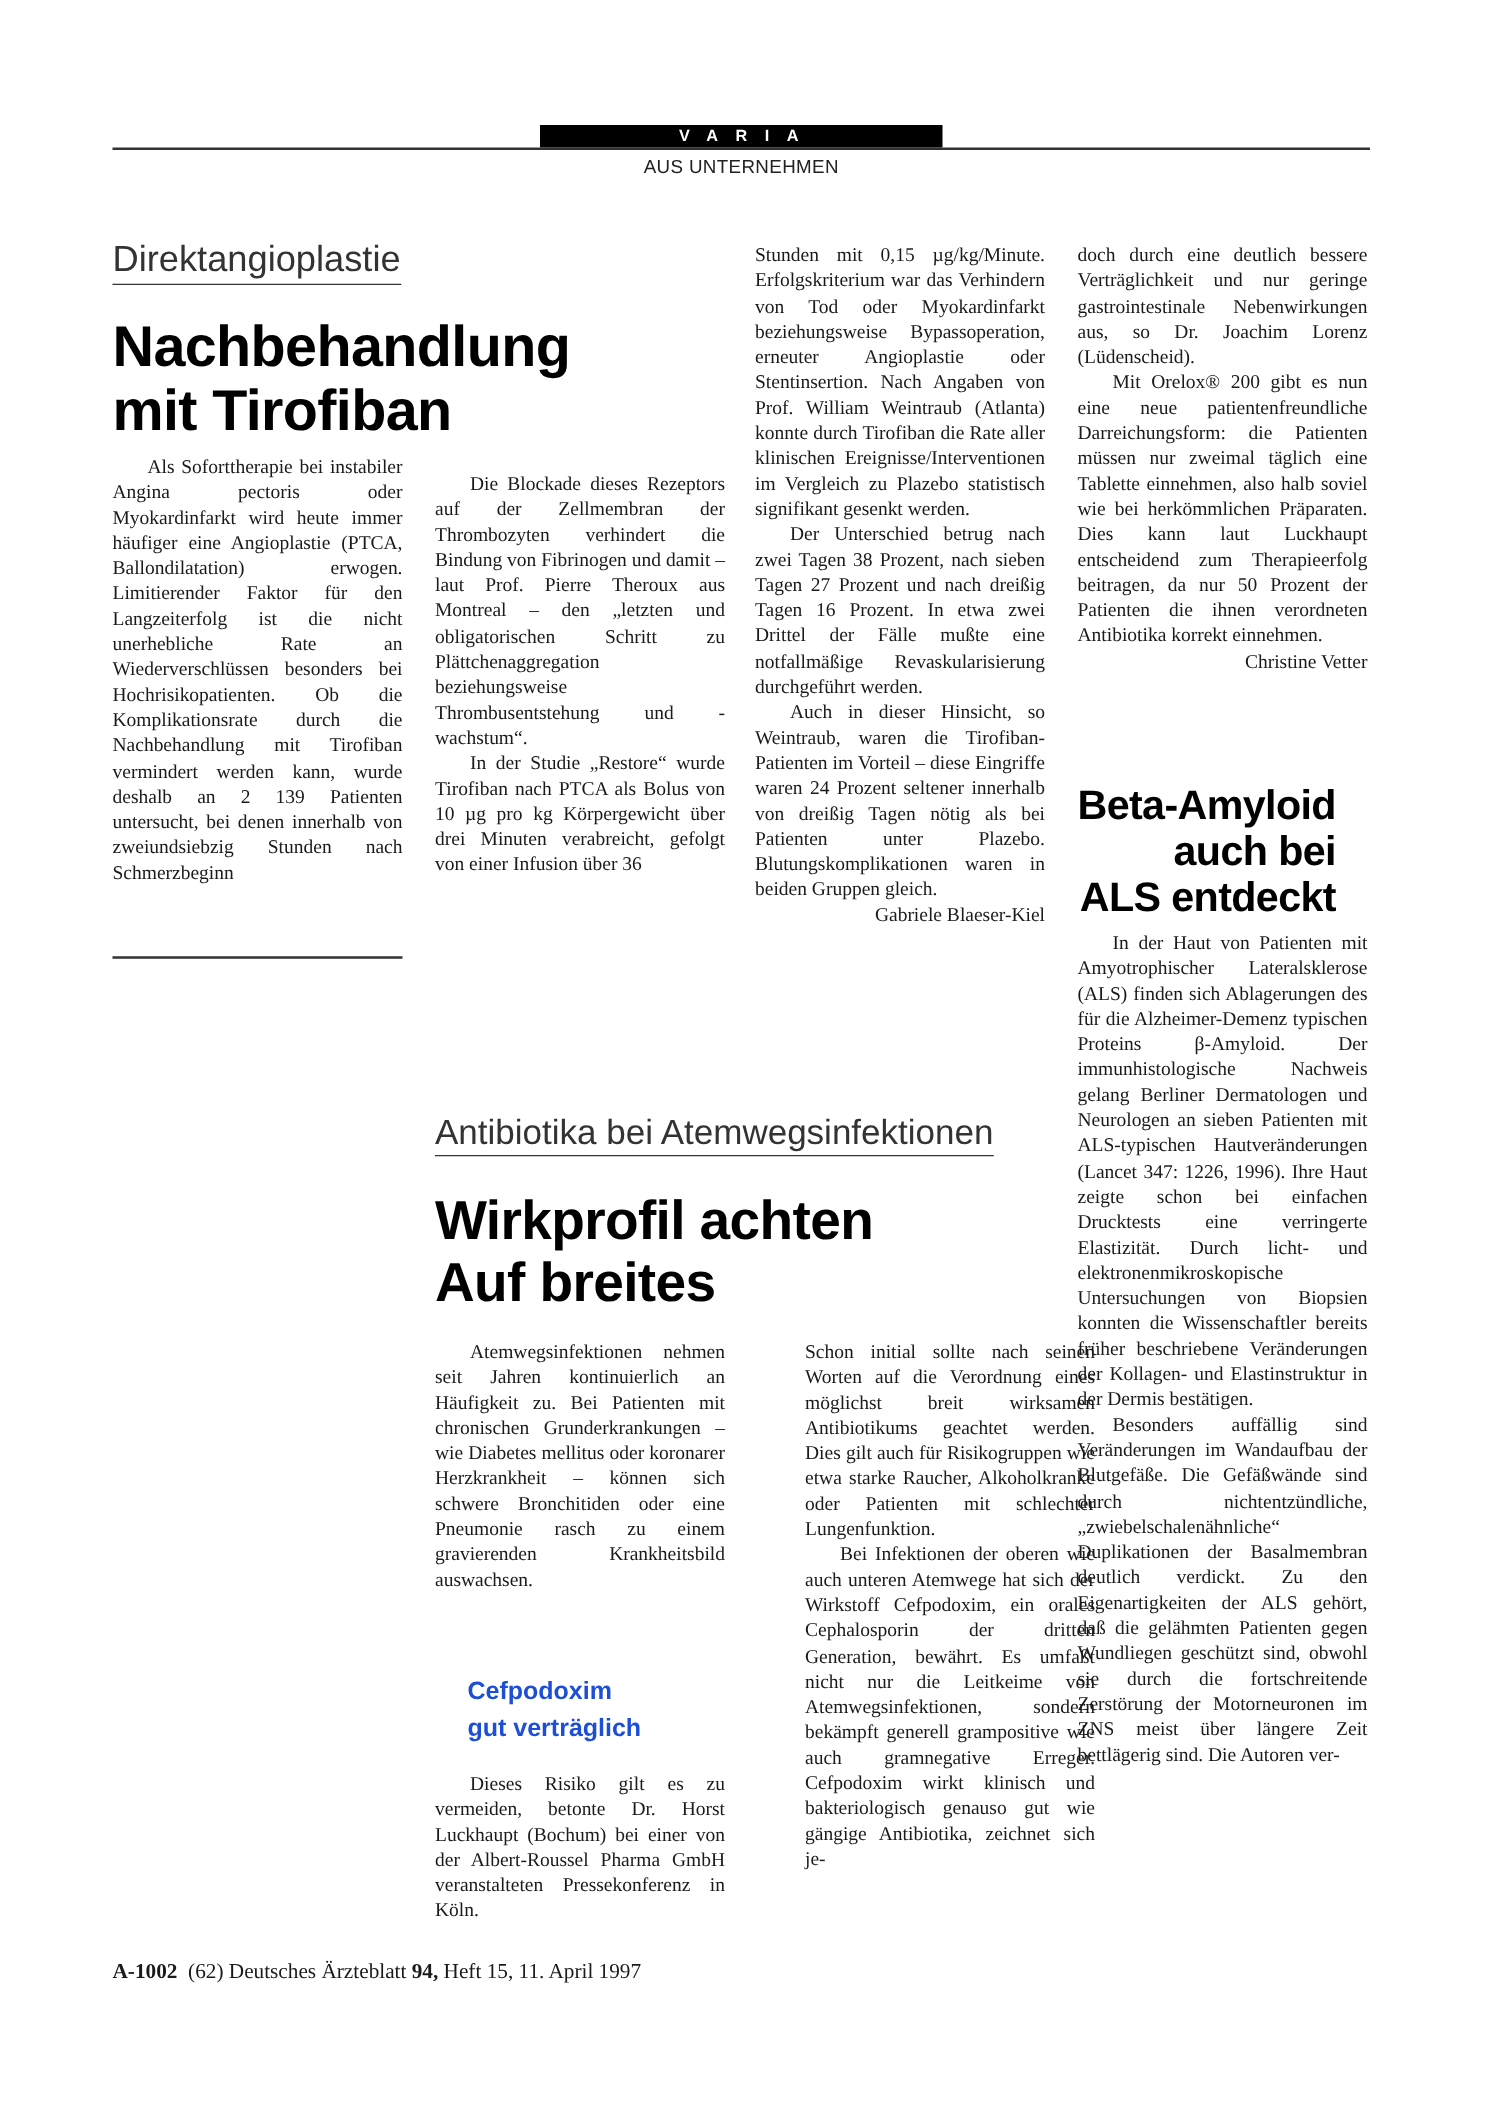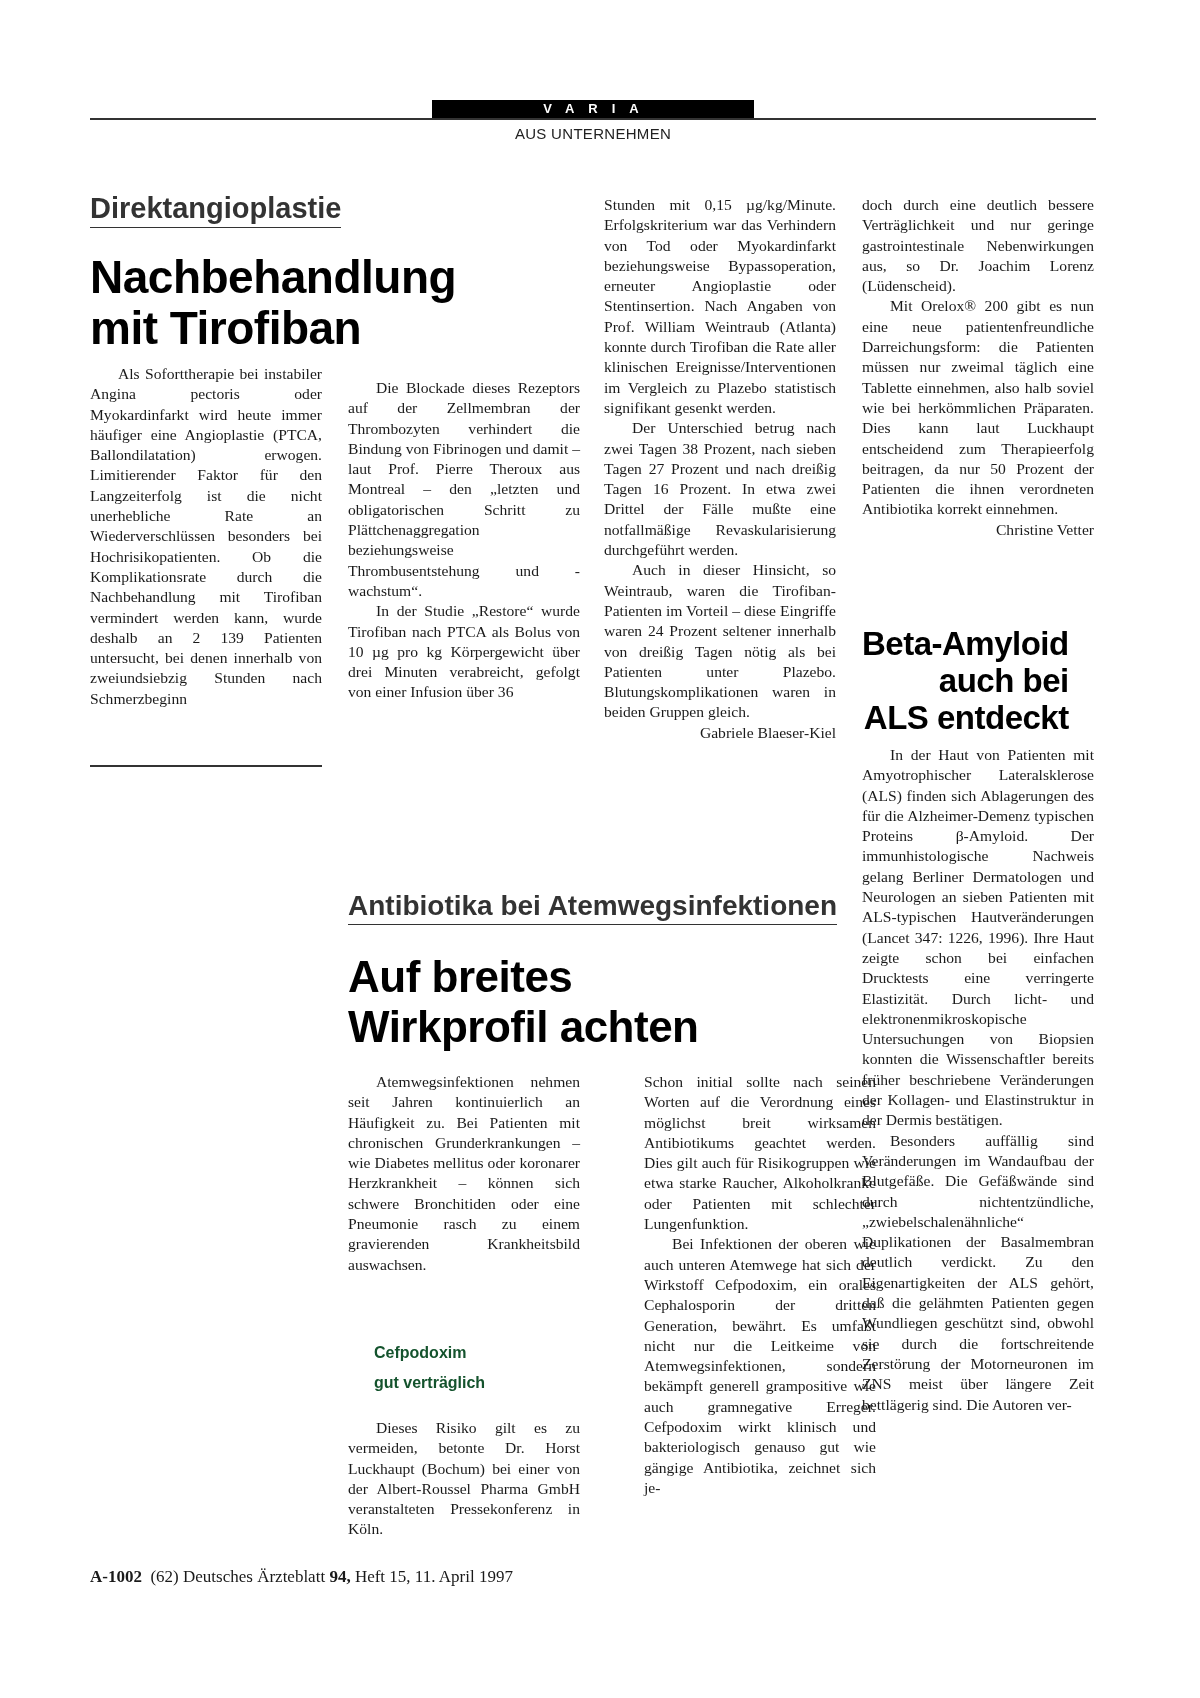--- a/index.html
+++ b/index.html
@@ -1,26 +1,26 @@
 <!DOCTYPE html>
 <html><head>
 <meta charset="utf-8">
 <style>
   html, body { margin: 0; padding: 0; background: #ffffff; }
   body { width: 1200px; height: 1698px; position: relative; overflow: hidden; font-family: "Liberation Serif", serif; color: #1a1a1a; }
   .rule { position: absolute; background: #333; }
   .varia-bar { position: absolute; left: 432px; top: 100px; width: 322px; height: 18px; background: #000; color: #fff; font-family: "Liberation Sans", sans-serif; font-weight: bold; font-size: 13px; letter-spacing: 14px; text-align: center; line-height: 18px; padding-left: 10px; box-sizing: border-box; }
   .section-sub { position: absolute; left: 432px; width: 322px; top: 125px; text-align: center; font-family: "Liberation Sans", sans-serif; font-size: 15px; color: #222; letter-spacing: 0.3px; }
-  .kicker { position: absolute; font-family: "Liberation Sans", sans-serif; font-weight: 700; color: #333; border-bottom: 1.5px solid #333; padding-bottom: 2px; white-space: nowrap; }
+  .kicker { position: absolute; font-family: "Liberation Sans", sans-serif; font-weight: 400; color: #333; border-bottom: 1.5px solid #333; padding-bottom: 2px; white-space: nowrap; }
   .headline { position: absolute; font-family: "Liberation Sans", sans-serif; font-weight: bold; color: #000; line-height: 1.1; letter-spacing: -0.5px; }
   .col { position: absolute; font-size: 15.6px; line-height: 20.3px; text-align: justify; hyphens: manual; }
   .col p { margin: 0; text-indent: 0; }
   .col p.ind { text-indent: 28px; }
   .col p.author { text-align: right; }
-  .subhead { position: absolute; font-family: "Liberation Sans", sans-serif; font-weight: bold; font-size: 16px; line-height: 30px; color: #14532d; }
+  .subhead { position: absolute; font-family: "Liberation Sans", sans-serif; font-weight: bold; font-size: 20px; line-height: 30px; color: #1d4ed8; }
   .footer { position: absolute; left: 90px; top: 1567px; font-size: 17px; white-space: nowrap; }
   .footer b { font-weight: bold; }
 </style>
 </head>
 <body>
 
 <div class="rule" style="left:90px; top:118px; width:1006px; height:2px;"></div>
 <div class="varia-bar">VARIA</div>
 <div class="section-sub">AUS UNTERNEHMEN</div>
 
@@ -58,22 +58,22 @@
   <div>auch bei</div>
   <div>ALS entdeckt</div>
 </div>
 <div class="col" style="left:862px; top:745px; width:232px;">
   <p class="ind">In der Haut von Patienten mit Amyotrophischer Lateralsklerose (ALS) finden sich Ablagerungen des für die Alzheimer-Demenz typischen Proteins β-Amyloid. Der immunhistologische Nachweis gelang Berliner Dermatologen und Neurologen an sieben Patienten mit ALS-typischen Hautveränderungen (Lancet 347: 1226, 1996). Ihre Haut zeigte schon bei einfachen Drucktests eine verringerte Elastizität. Durch licht- und elektronenmikroskopische Untersuchungen von Biopsien konnten die Wissenschaftler bereits früher beschriebene Veränderungen der Kollagen- und Elastinstruktur in der Dermis bestätigen.</p>
   <p class="ind">Besonders auffällig sind Veränderungen im Wandaufbau der Blutgefäße. Die Gefäßwände sind durch nichtentzündliche, „zwiebelschalenähnliche“ Duplikationen der Basalmembran deutlich verdickt. Zu den Eigenartigkeiten der ALS gehört, daß die gelähmten Patienten gegen Wundliegen geschützt sind, obwohl sie durch die fortschreitende Zerstörung der Motorneuronen im ZNS meist über längere Zeit bettlägerig sind. Die Autoren ver-</p>
 </div>
 
 <div class="kicker" style="left:348px; top:890px; font-size:28px;">Antibiotika bei Atemwegsinfektionen</div>
 <div class="headline" style="left:348px; top:952px; font-size:44px; line-height:50px;">
+  <div>Wirkprofil achten</div>
   <div>Auf breites</div>
-  <div>Wirkprofil achten</div>
 </div>
 
 <div class="col" style="left:348px; top:1072px; width:232px;">
   <p class="ind">Atemwegsinfektionen nehmen seit Jahren kontinuierlich an Häufigkeit zu. Bei Patienten mit chronischen Grunderkrankungen – wie Diabetes mellitus oder koronarer Herzkrankheit – können sich schwere Bronchitiden oder eine Pneumonie rasch zu einem gravierenden Krankheitsbild auswachsen.</p>
 </div>
 <div class="subhead" style="left:374px; top:1338px;">
   <div>Cefpodoxim</div>
   <div>gut verträglich</div>
 </div>
 <div class="col" style="left:348px; top:1418px; width:232px;">

